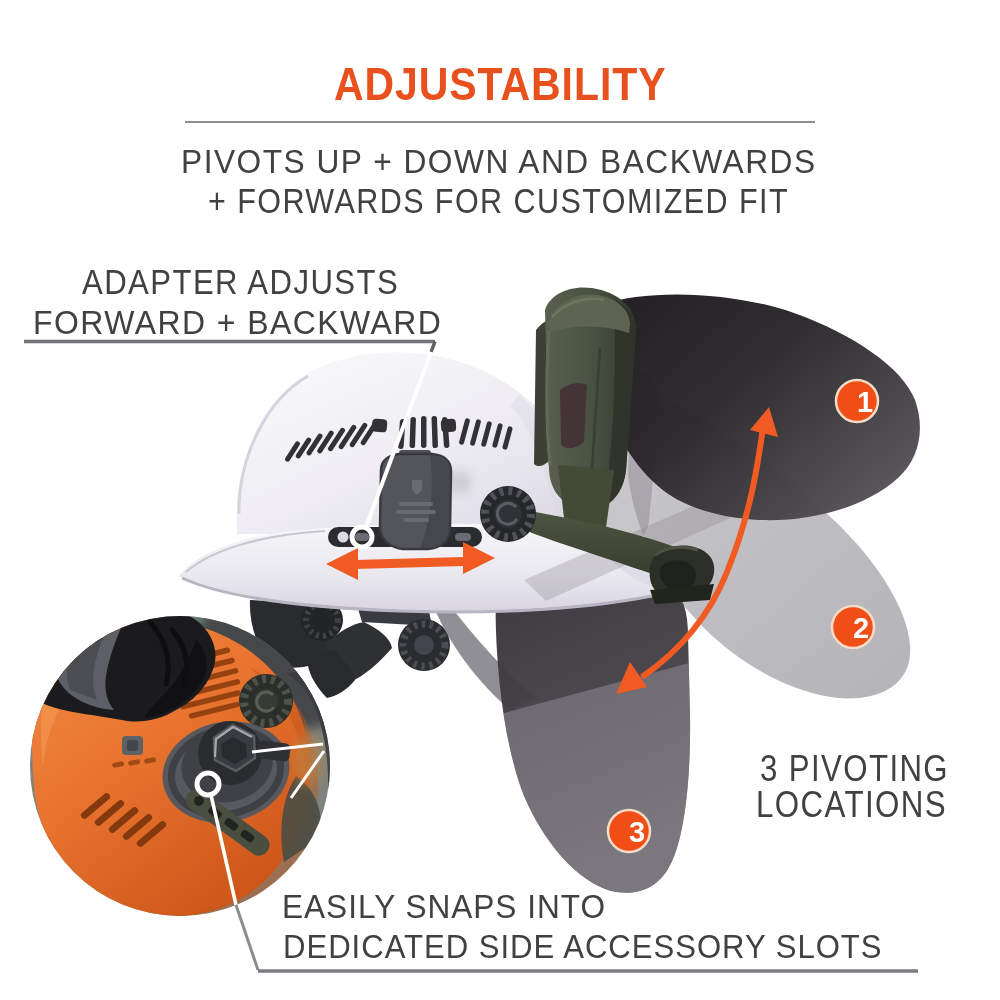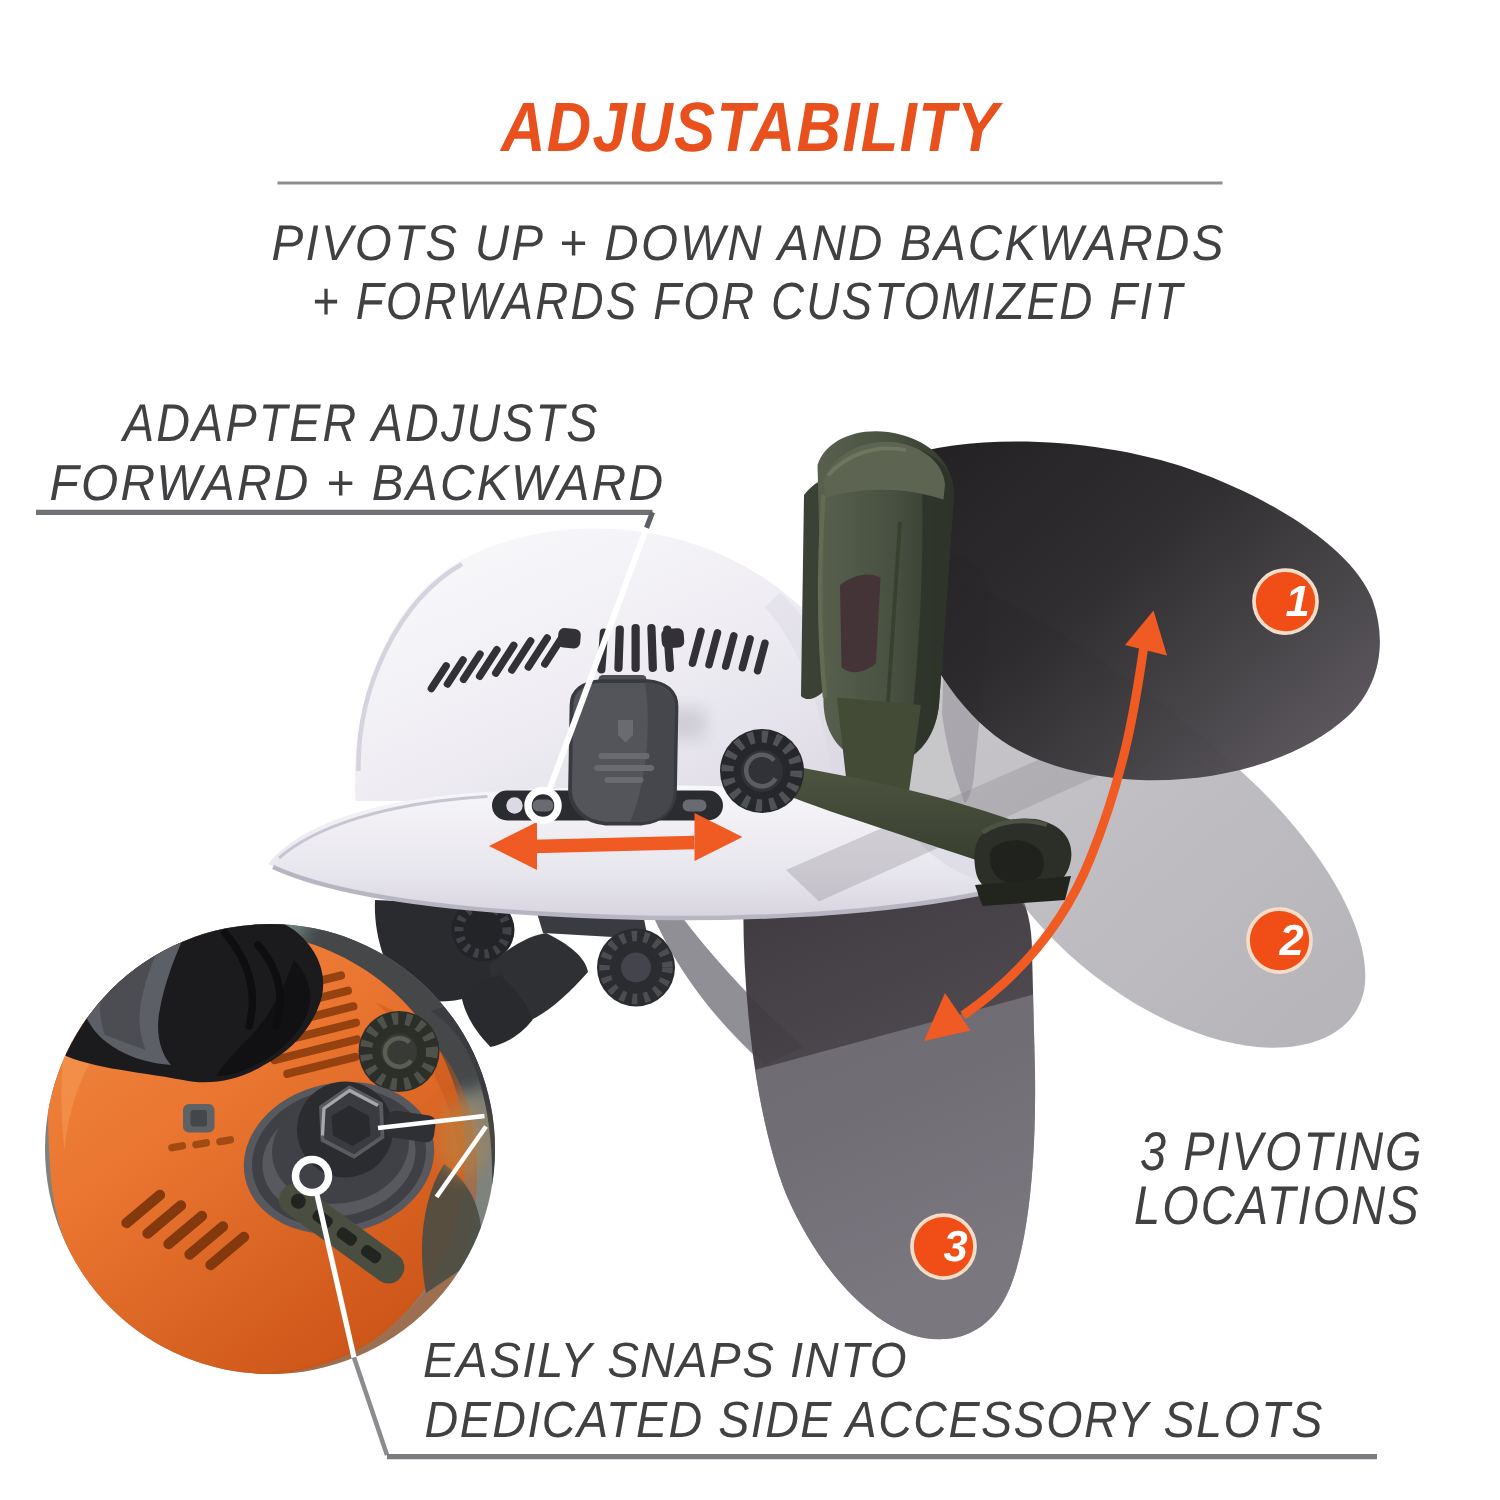--- a/index.html
+++ b/index.html
@@ -1,18 +1,18 @@
 <!DOCTYPE html>
 <html><head>
 <meta charset="utf-8">
 <style>
   html,body{margin:0;padding:0;background:#ffffff;}
   body{width:1000px;height:1000px;position:relative;overflow:hidden;
        font-family:"Liberation Sans",sans-serif;}
-  .stage{position:absolute;left:0;top:0;width:804px;height:1000px;font-style:italic;}
+  .stage{position:absolute;left:0;top:0;width:804px;height:1000px;}
   svg.art{position:absolute;left:0;top:0;}
   .tline{position:absolute;white-space:nowrap;color:#414042;
          transform-origin:0 0;}
   .badge-num{position:absolute;width:0;text-align:center;font-weight:700;
              font-size:29px;color:#ffffff;transform:translate(-50%,-50%);
              transform-origin:center;}
   
   #t-title{left:334.1px;top:57.7px;font-size:45px;font-weight:700;letter-spacing:1px;color:#e8511e;transform:scale(0.9116,1.0360);}
   #t-sub1{left:181.0px;top:142.7px;font-size:32px;letter-spacing:1.5px;transform:scale(0.9906,1.0472);}
   #t-sub2{left:208.0px;top:181.4px;font-size:32px;letter-spacing:1.5px;transform:scale(0.9538,1.0909);}

